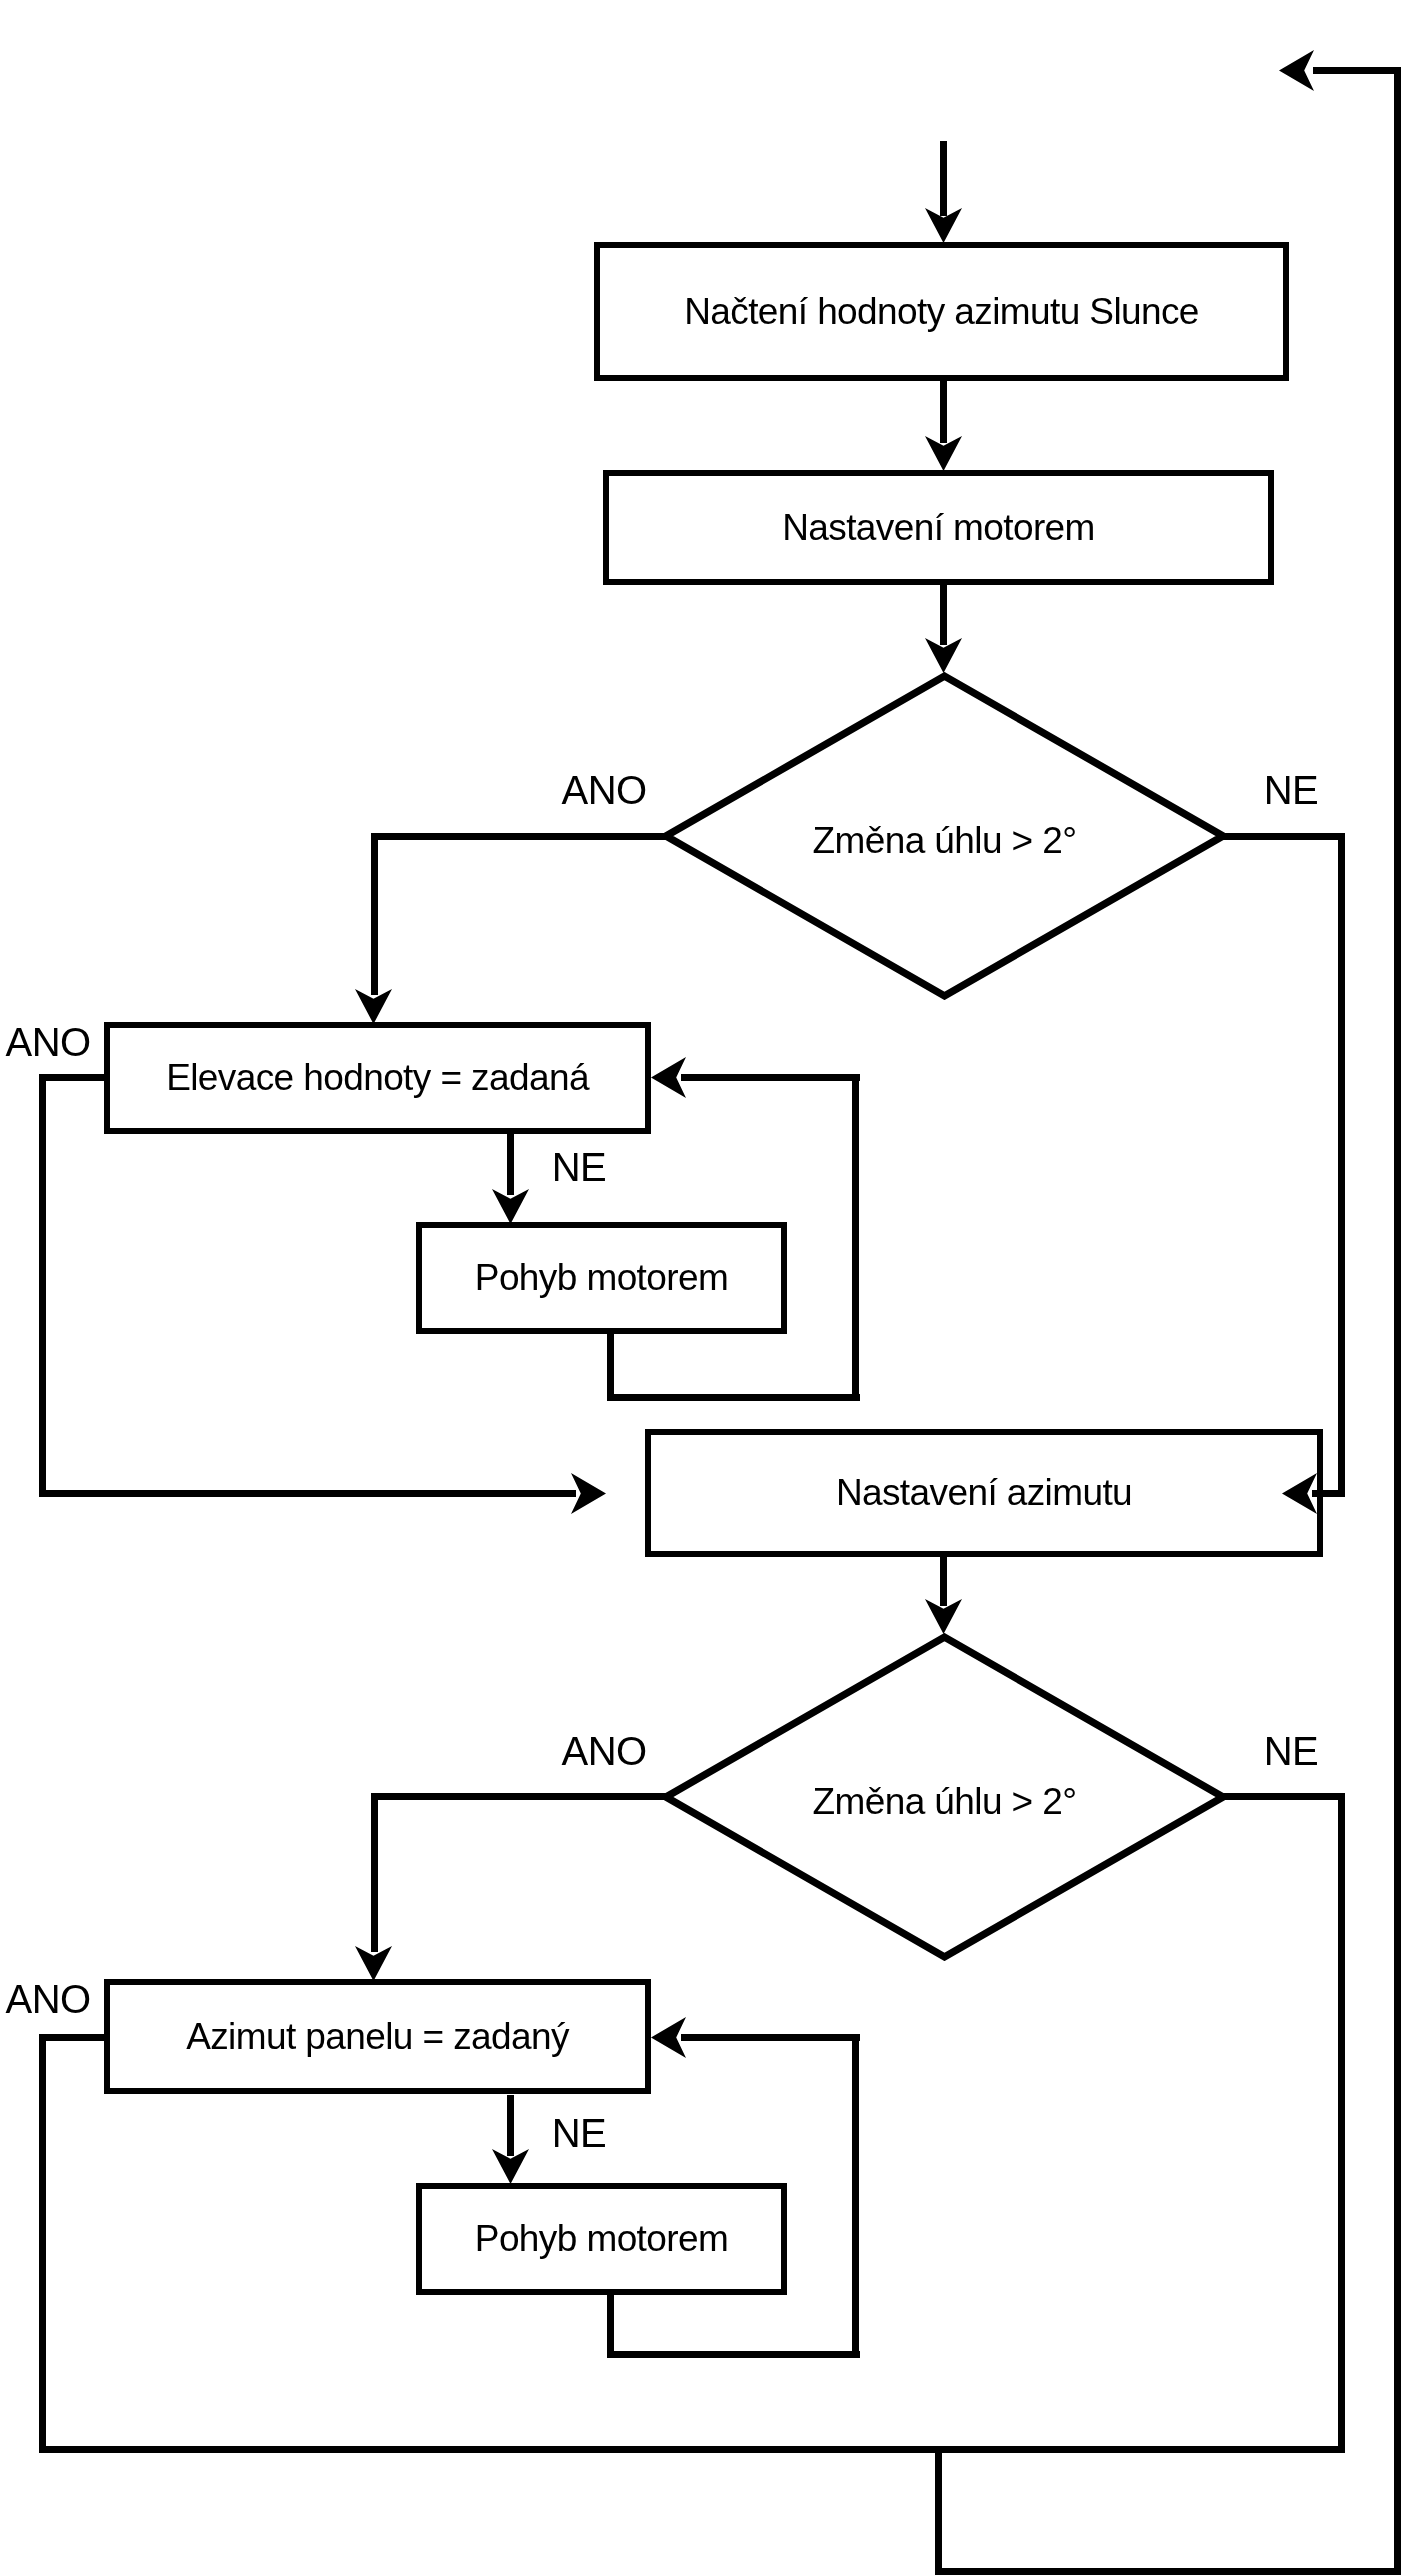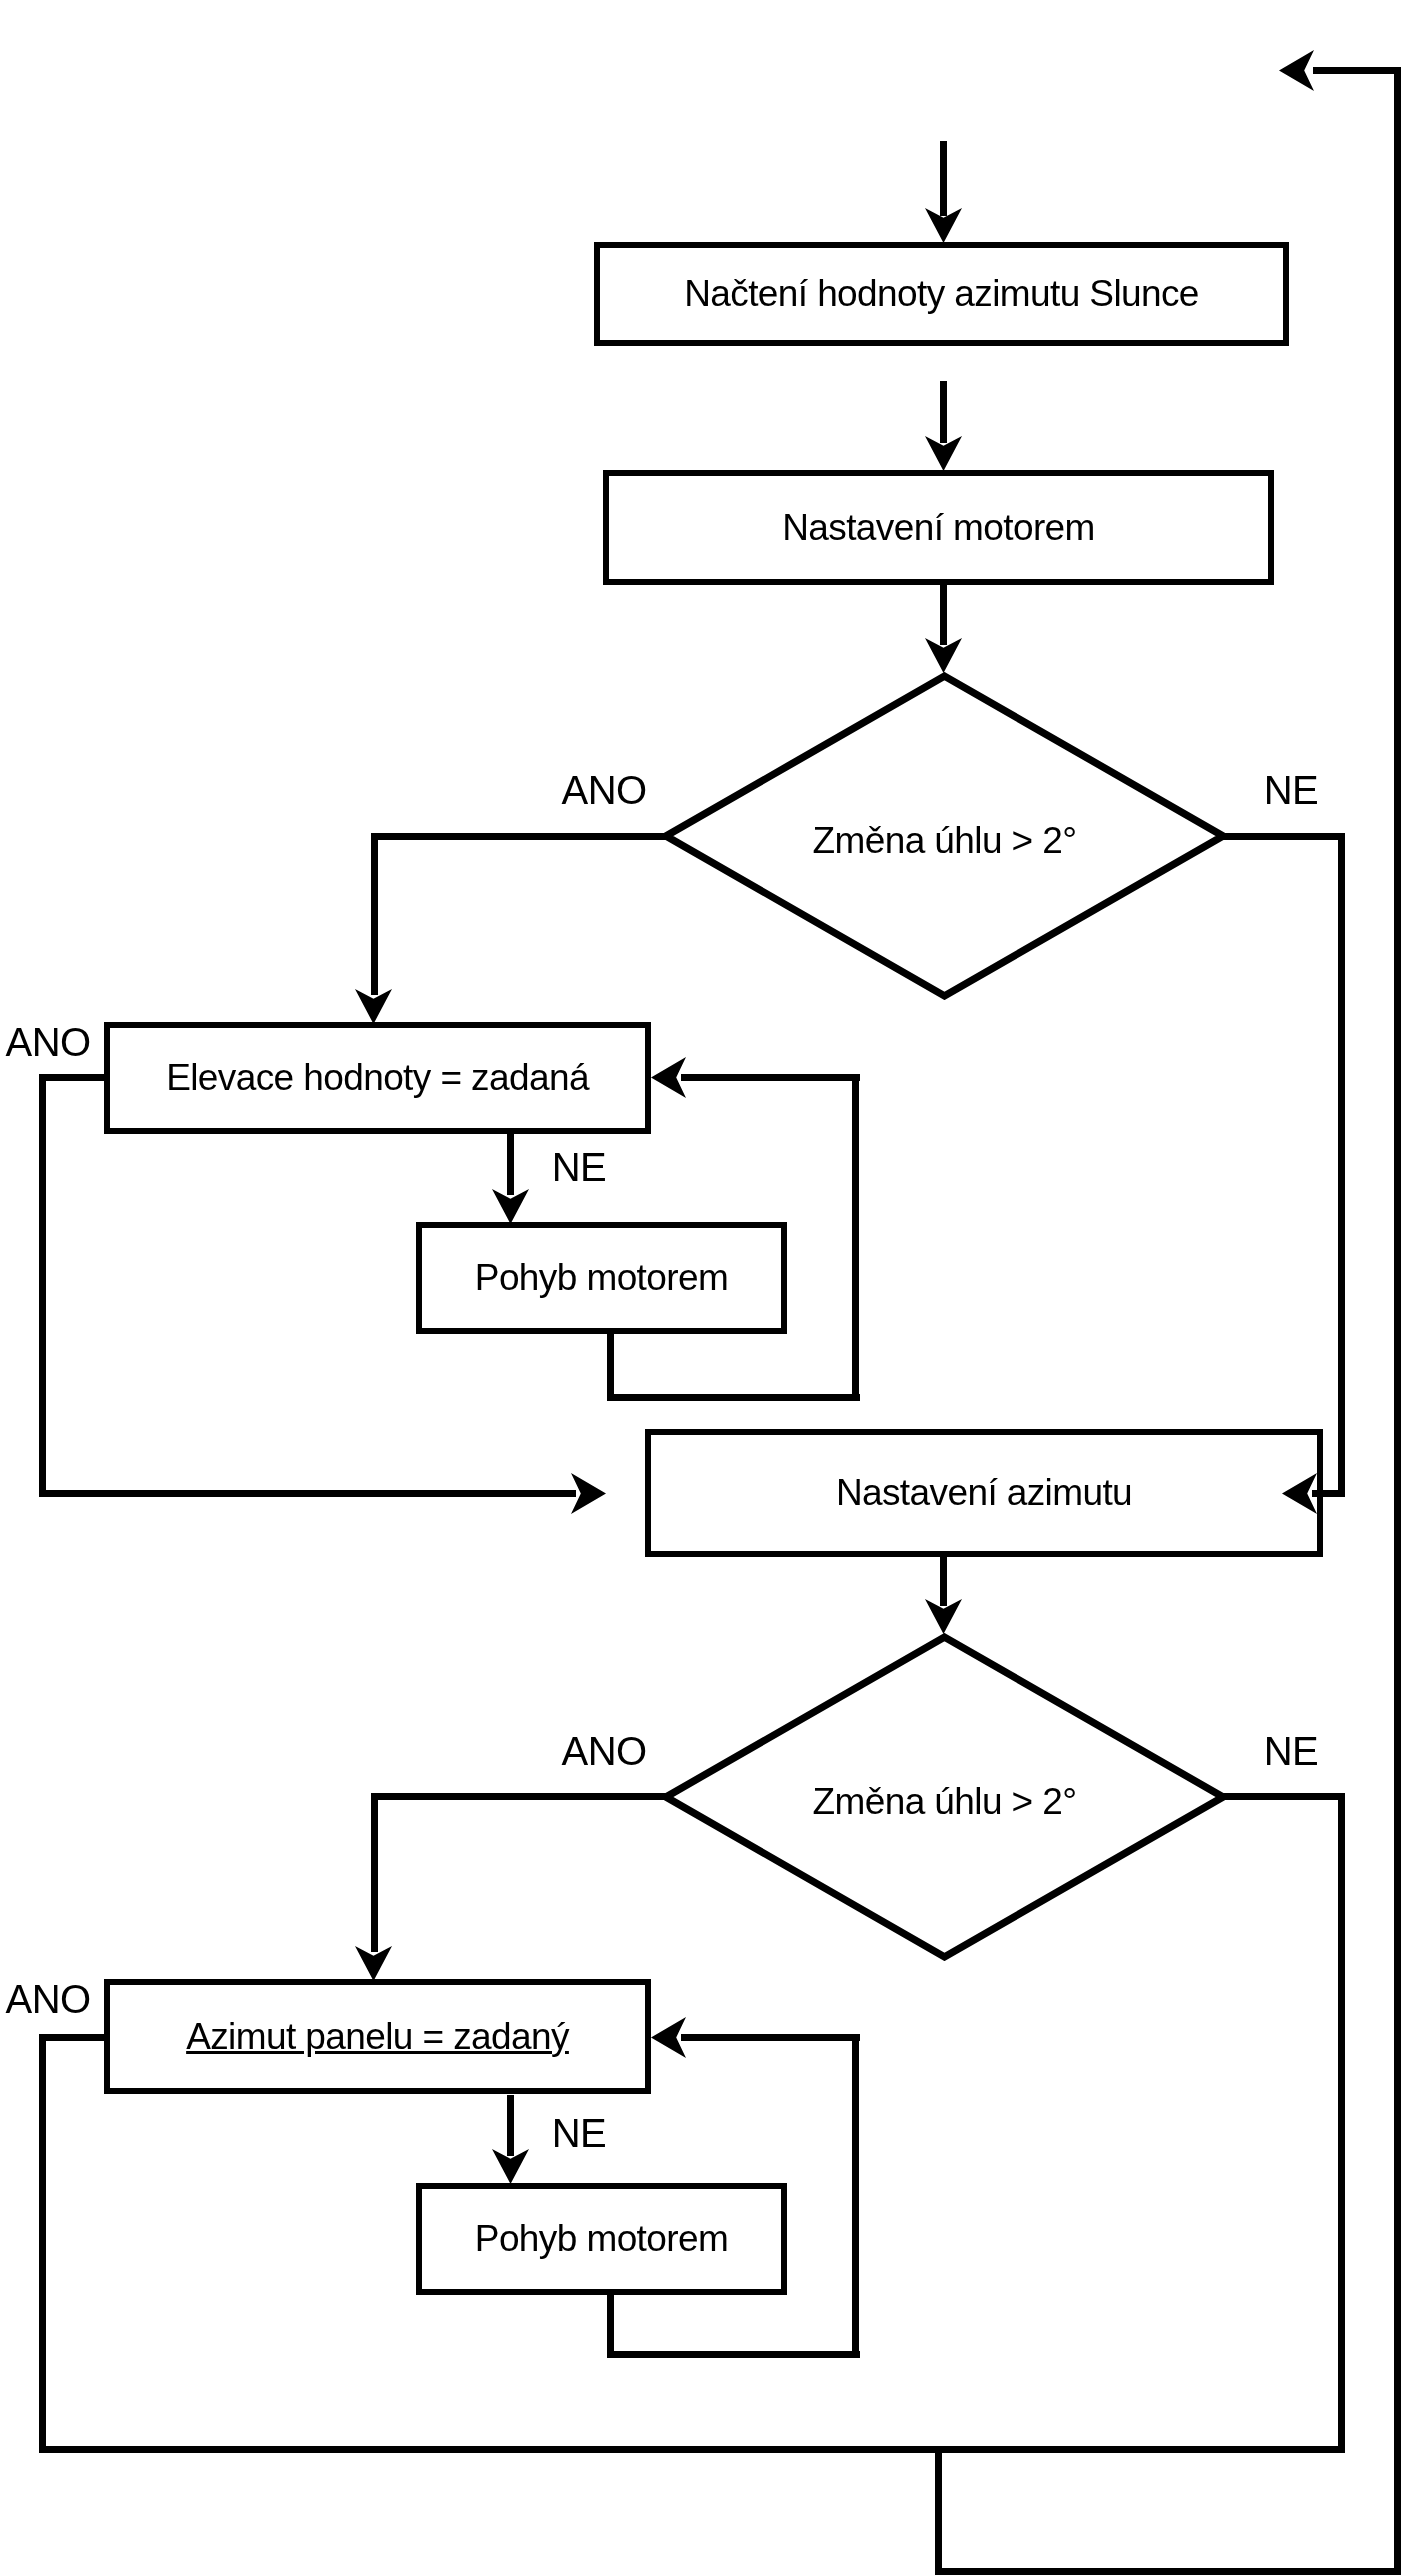--- a/index.html
+++ b/index.html
@@ -71,41 +71,41 @@
     box-sizing: border-box;
     white-space: nowrap;
   }
 </style>
 </head>
 <body>
 
 <div id="canvas">
 
 
-  <div class="pbox" style="left:594px; top:242px; width:695px; height:104px;justify-content:center;">
+  <div class="pbox" style="left:594px; top:242px; width:695px; height:139px;justify-content:center;">
     <span>Načtení hodnoty azimutu Slunce</span>
   </div>
 
   <div class="pbox" style="left:603px; top:470px; width:671px; height:115px;">
     <span>Nastavení motorem</span>
   </div>
 
   <div class="pbox" style="left:104px; top:1022px; width:547px; height:112px;">
     <span>Elevace hodnoty = zadaná</span>
   </div>
 
   <div class="pbox" style="left:416px; top:1222px; width:371px; height:112px;">
     <span>Pohyb motorem</span>
   </div>
 
   <div class="pbox" style="left:604px; top:1429px; width:678px; height:128px;margin-left:41px;">
     <span>Nastavení azimutu</span>
   </div>
 
-  <div class="pbox" style="left:104px; top:1979px; width:547px; height:115px;text-decoration:underline;">
+  <div class="pbox" style="left:104px; top:1979px; width:547px; height:115px;">
     <span>Azimut panelu = zadaný</span>
   </div>
 
   <div class="pbox" style="left:416px; top:2183px; width:371px; height:112px;">
     <span>Pohyb motorem</span>
   </div>
 
   <div class="dwrap" style="left:662px; top:672px;">
     <svg viewBox="0 0 1000 580">
       <polygon points="500,7 993,290 500,573 7,290" fill="#ffffff" stroke="#000000" stroke-width="13"></polygon>

